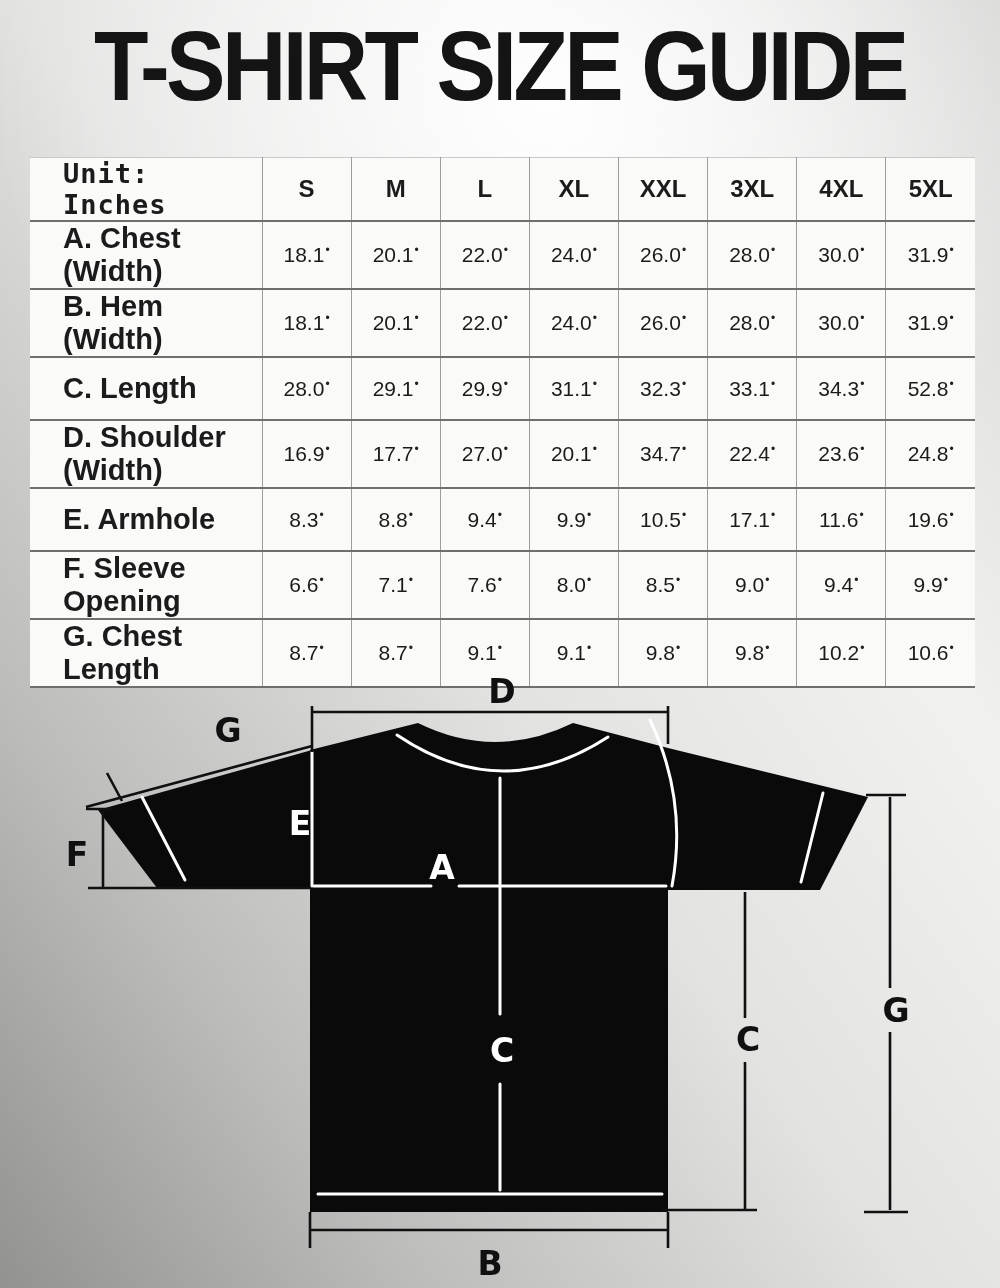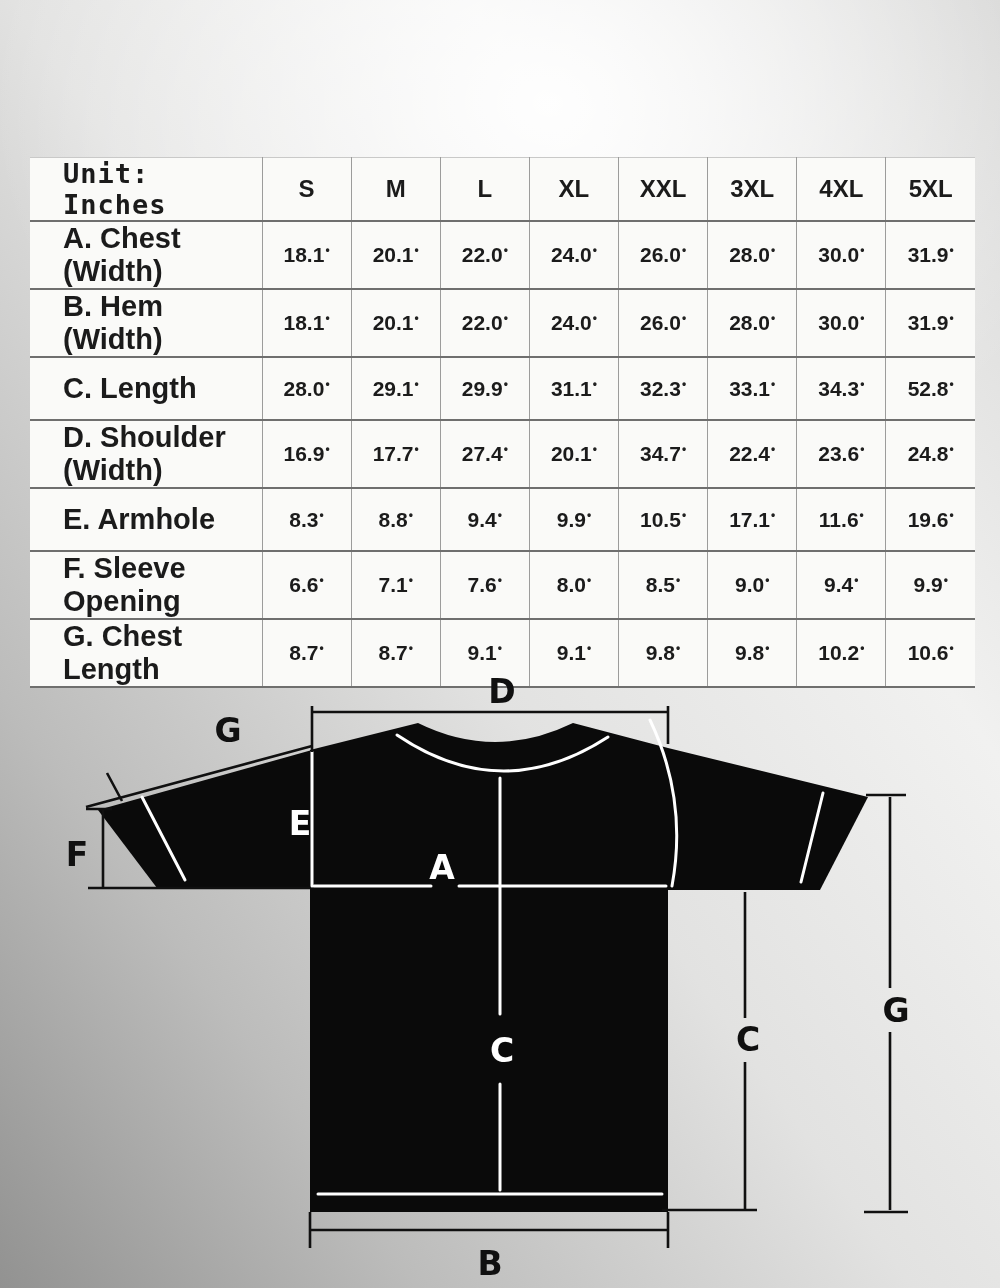--- a/index.html
+++ b/index.html
@@ -41,21 +41,21 @@
     height:63px;
   }
   table.size-table tr > *:first-child{ border-left:none; }
   th.unit-cell{
     font-family:"DejaVu Sans Mono","Liberation Mono",monospace;
     font-weight:600; font-size:27px; text-align:left; padding-left:33px;
     letter-spacing:1px; color:#111;
   }
   th.size-head{ font-size:24px; font-weight:700; text-align:center; color:#141414; }
   td.row-label{ font-size:29px; font-weight:700; text-align:left; padding-left:33px; color:#151515; }
-  td.val{ font-size:21px; font-weight:700; text-align:center; }
+  td.val{ font-size:21px; font-weight:400; text-align:center; }
   td.val .inch{
     display:inline-block; font-size:12px; line-height:0;
     position:relative; top:-8px; margin-left:1px; color:#222;
   }
 
   
   .diagram{ position:absolute; left:0; top:670px; width:1000px; height:618px; }
   .diagram svg{ display:block; width:100%; height:100%; }
   .dim{ stroke:#101010; stroke-width:2.6; fill:none; }
   .seam{ stroke:#ffffff; stroke-width:3; fill:none; stroke-linecap:round; }
@@ -63,20 +63,23 @@
     font-family:"DejaVu Sans","Liberation Sans",sans-serif;
     font-size:33px; font-weight:600; fill:#101010;
   }
   .lab.white{ fill:#ffffff; }
 </style>
 </head>
 <body>
 
 <div class="canvas">
 
+  <div class="title">
+    <h1>T-SHIRT SIZE GUIDE</h1>
+  </div>
 
   <div class="size-table-wrap">
     <table class="size-table">
       <colgroup>
         <col class="label-col">
         <col>
           <col>
           <col>
           <col>
           <col>
@@ -128,21 +131,21 @@
             <td class="val"><span>31.1</span><span class="inch">•</span></td>
             <td class="val"><span>32.3</span><span class="inch">•</span></td>
             <td class="val"><span>33.1</span><span class="inch">•</span></td>
             <td class="val"><span>34.3</span><span class="inch">•</span></td>
             <td class="val"><span>52.8</span><span class="inch">•</span></td>
           </tr>
           <tr>
             <td class="row-label">D. Shoulder (Width)</td>
             <td class="val"><span>16.9</span><span class="inch">•</span></td>
             <td class="val"><span>17.7</span><span class="inch">•</span></td>
-            <td class="val"><span>27.4</span><span class="inch">•</span></td>
+            <td class="val"><span>27.0</span><span class="inch">•</span></td>
             <td class="val"><span>20.1</span><span class="inch">•</span></td>
             <td class="val"><span>34.7</span><span class="inch">•</span></td>
             <td class="val"><span>22.4</span><span class="inch">•</span></td>
             <td class="val"><span>23.6</span><span class="inch">•</span></td>
             <td class="val"><span>24.8</span><span class="inch">•</span></td>
           </tr>
           <tr>
             <td class="row-label">E. Armhole</td>
             <td class="val"><span>8.3</span><span class="inch">•</span></td>
             <td class="val"><span>8.8</span><span class="inch">•</span></td>

